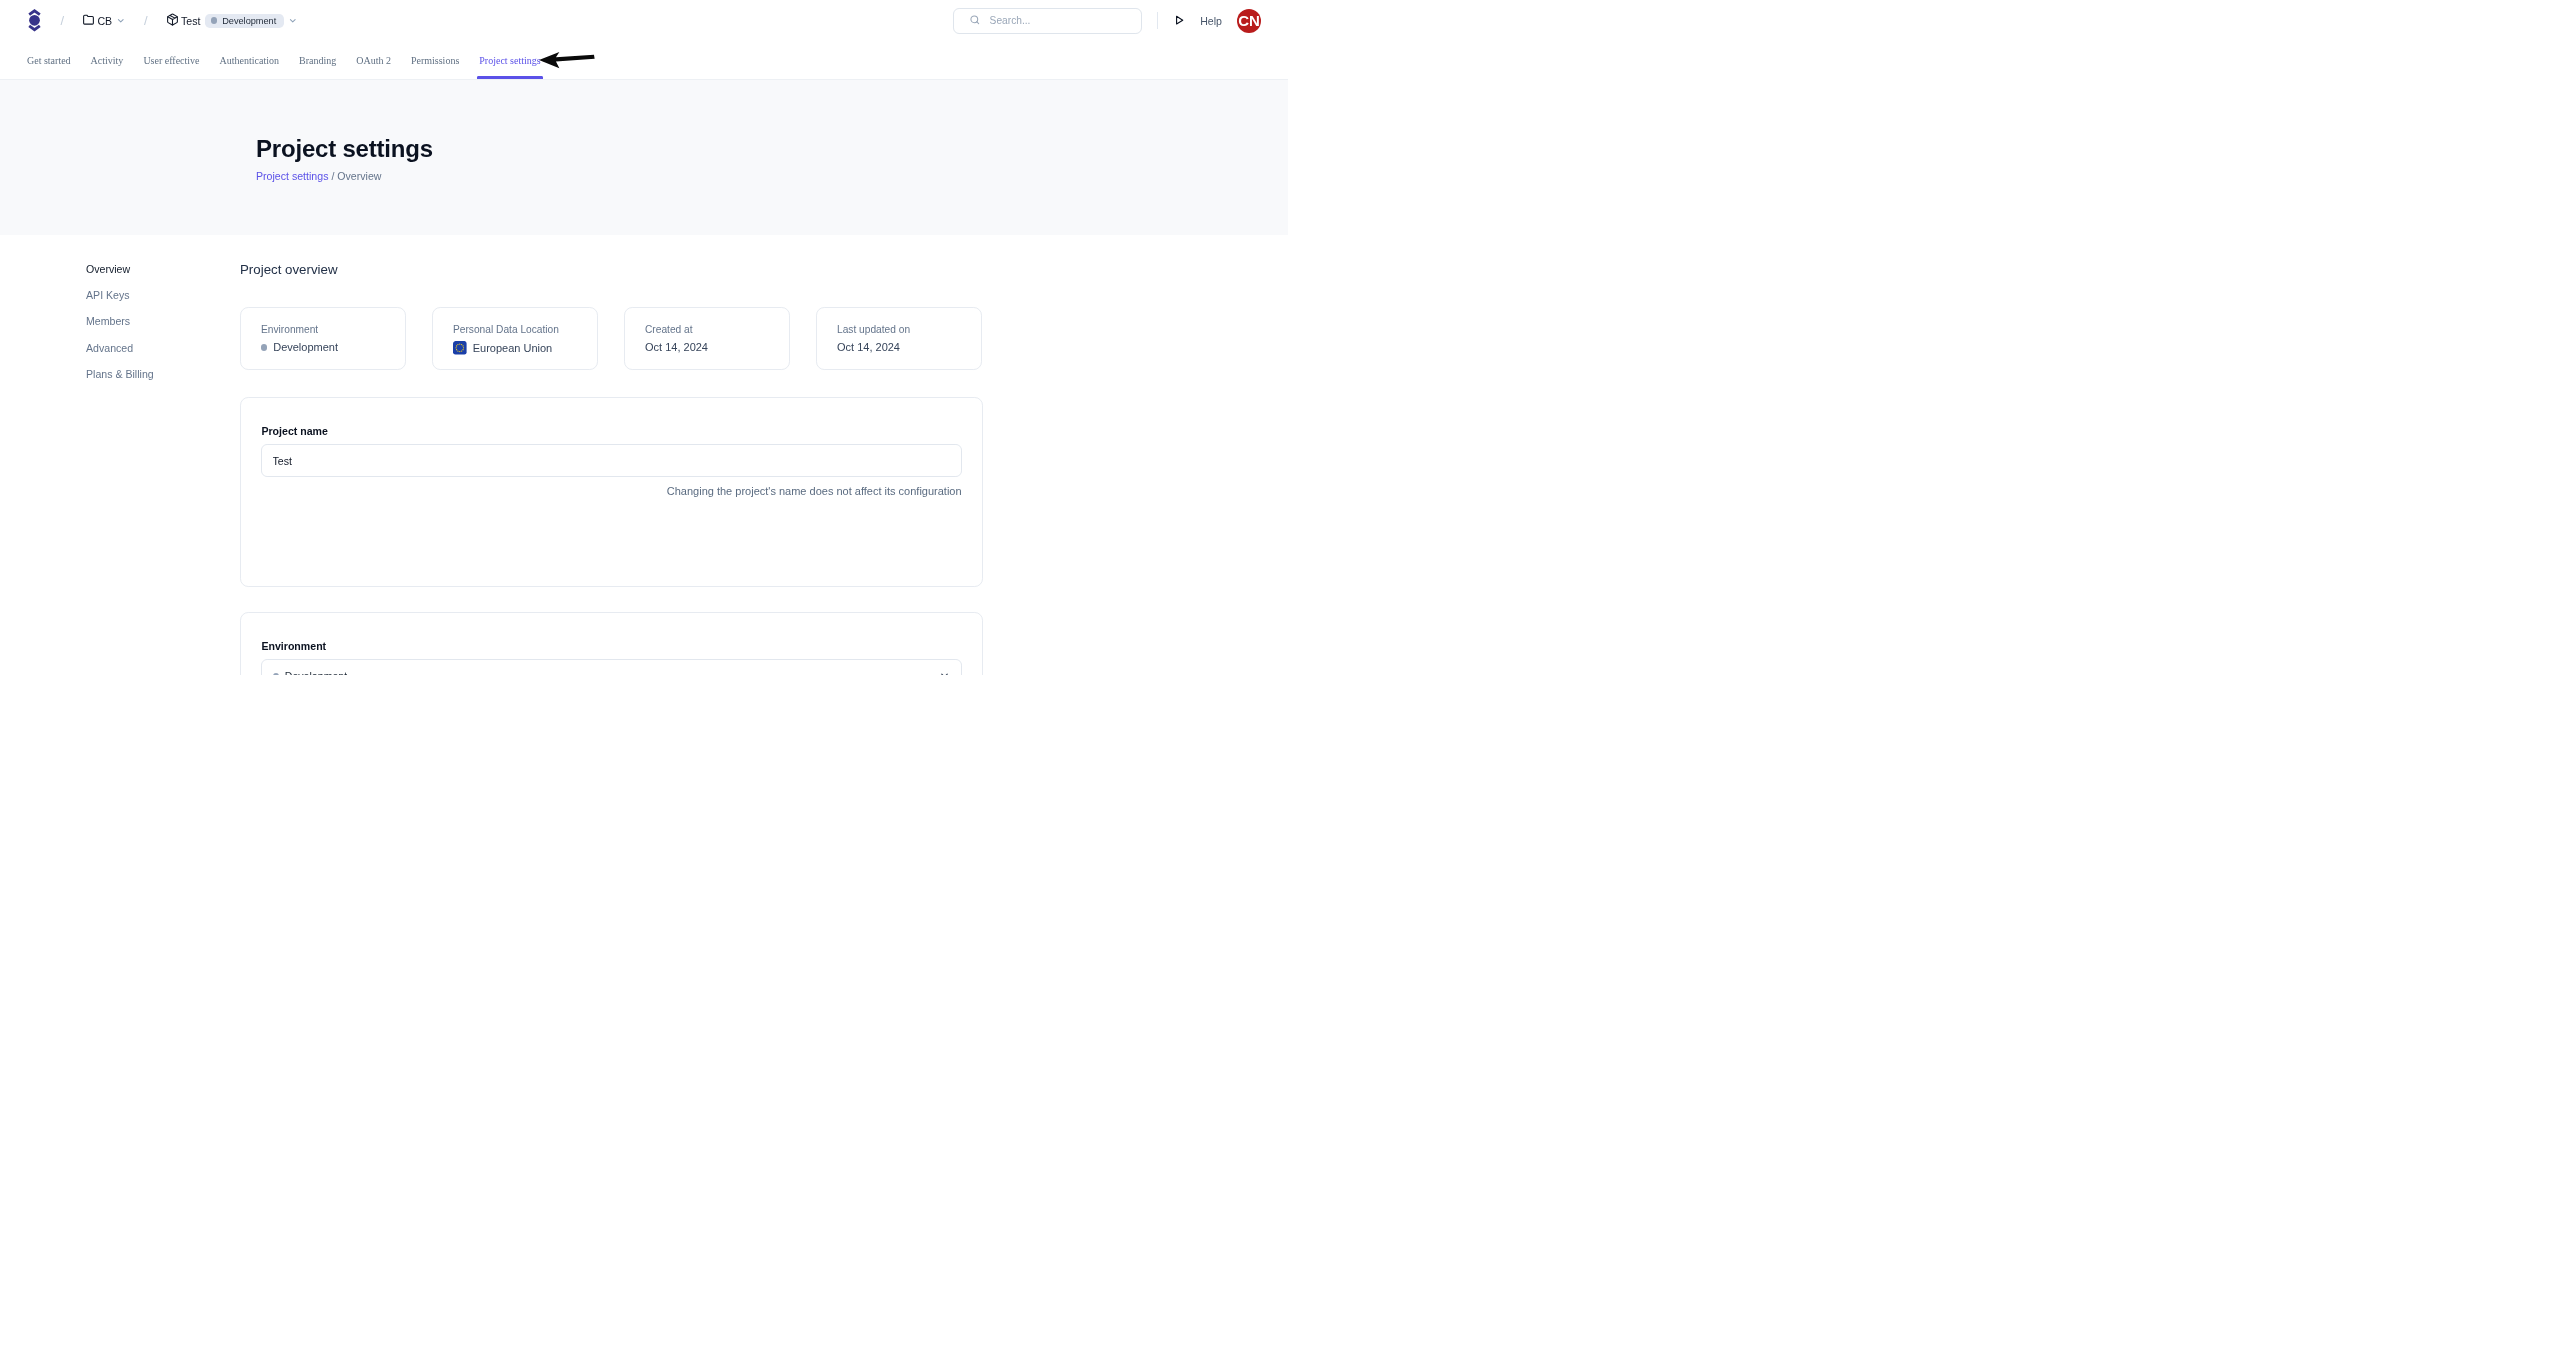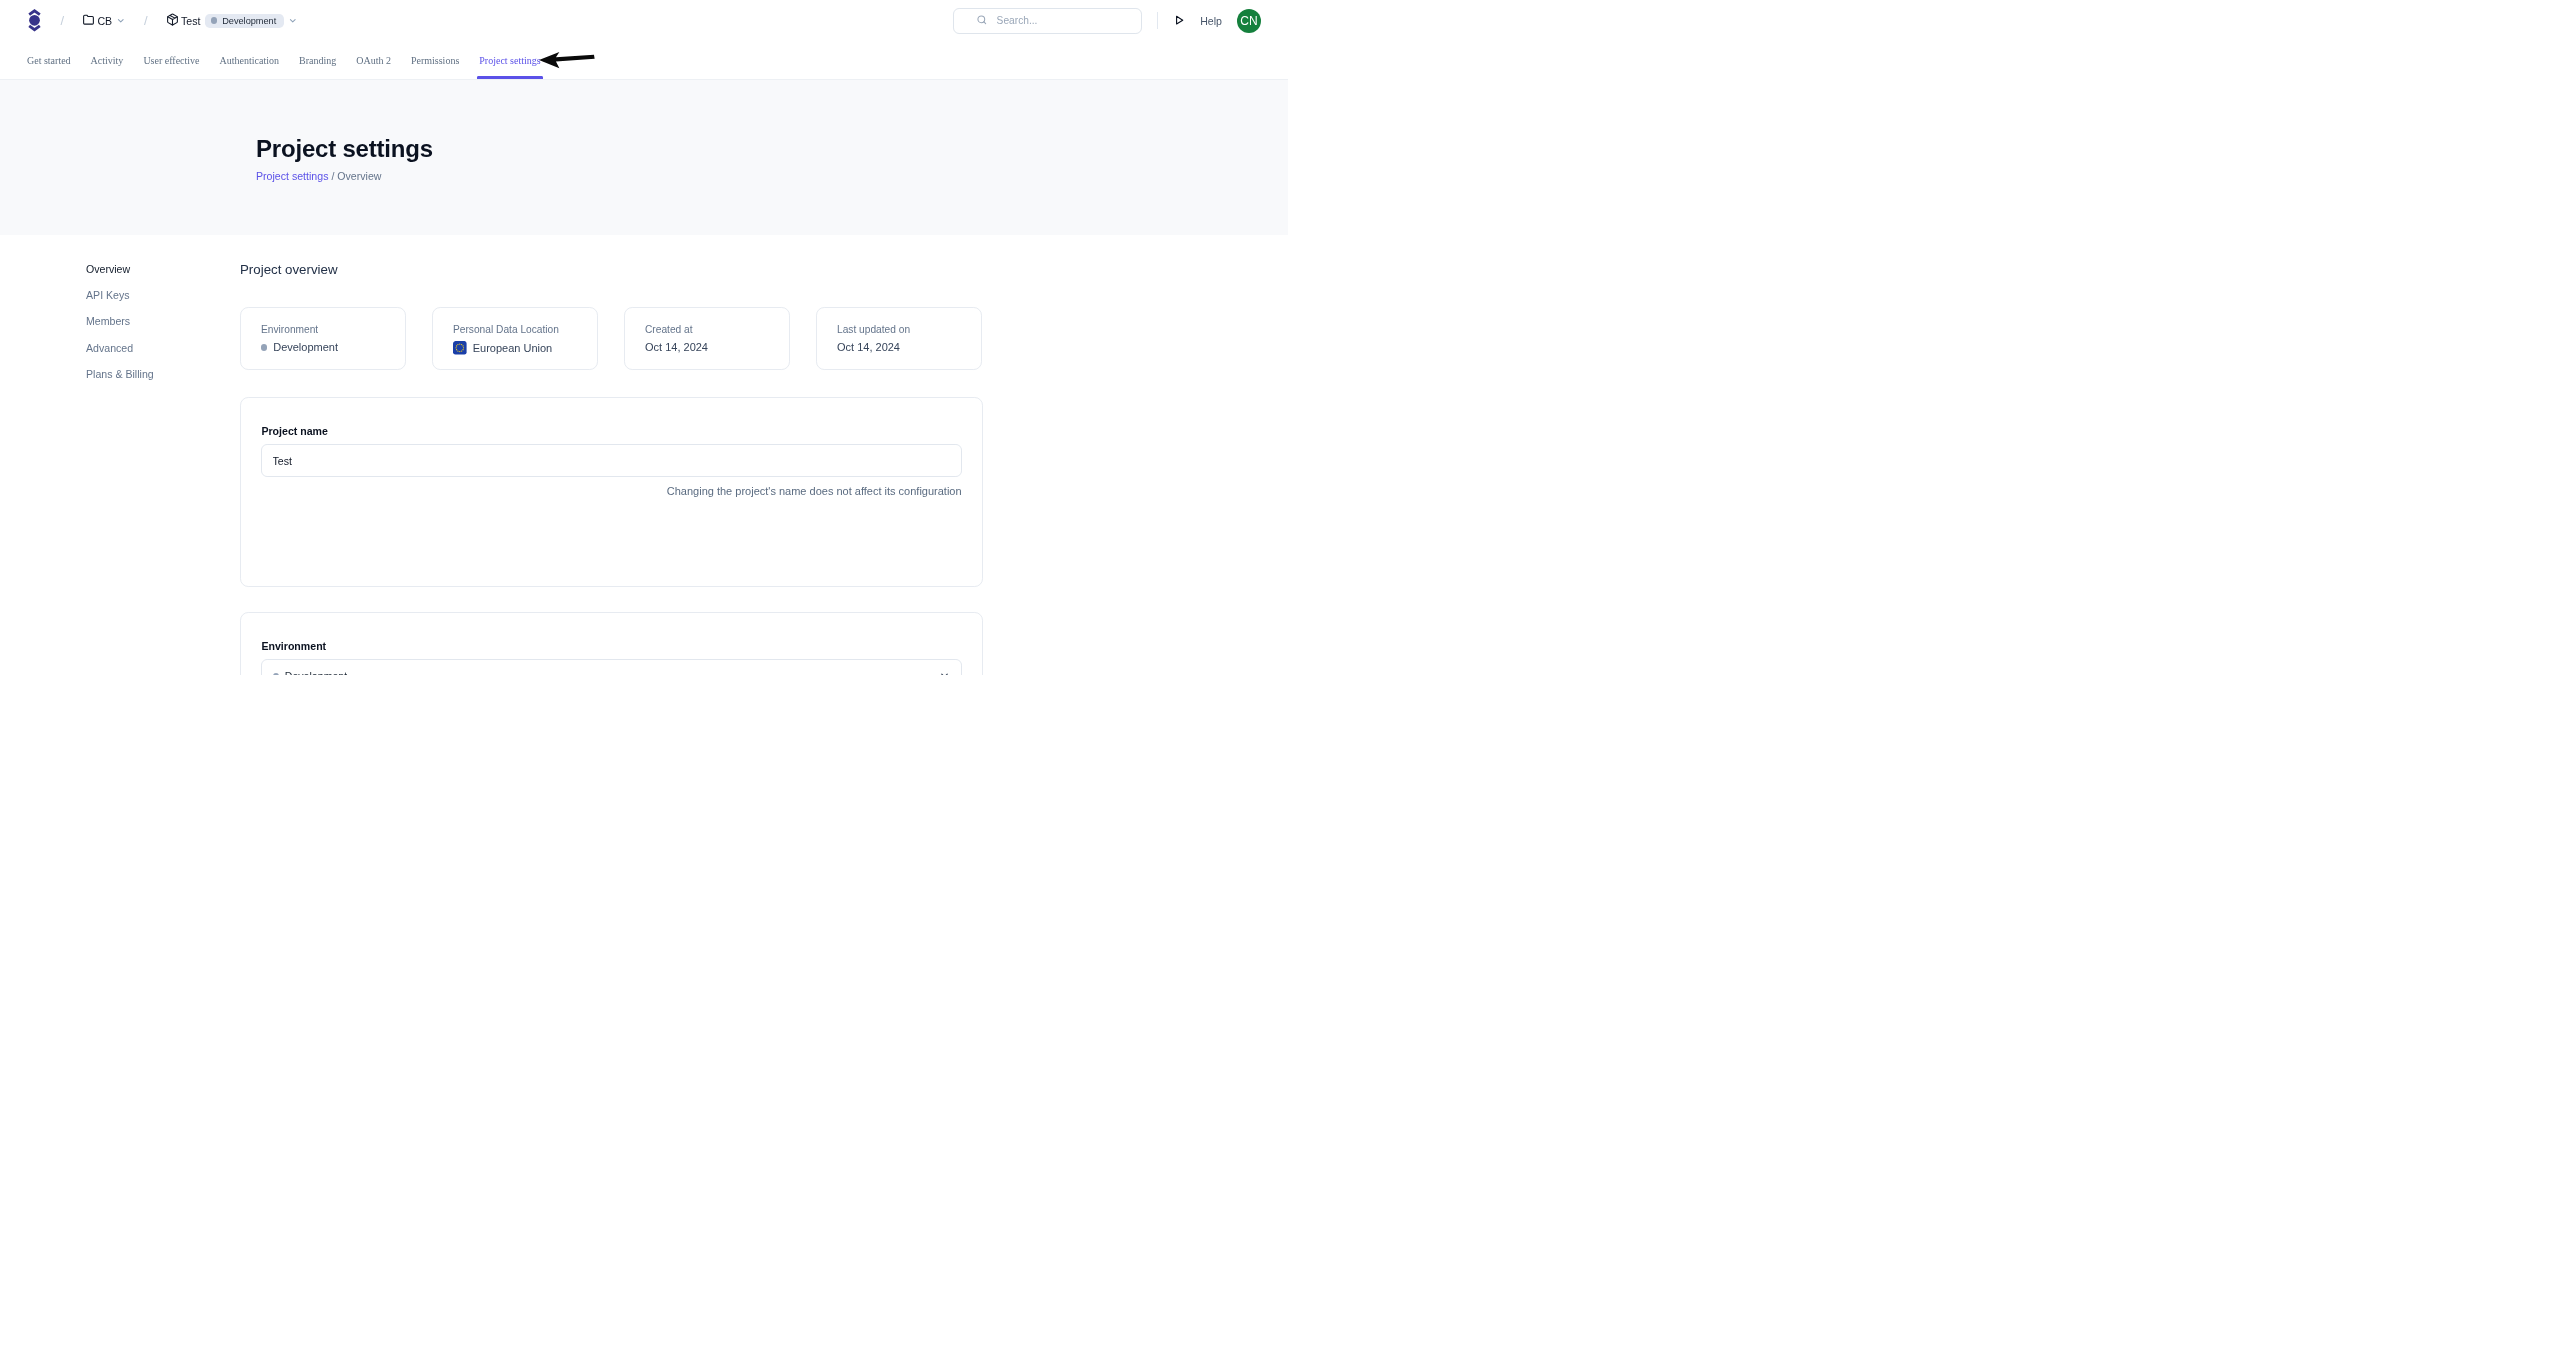--- a/index.html
+++ b/index.html
@@ -17,28 +17,28 @@
   .crumb-group { display:flex; align-items:center; gap:2px; font-size:10.6px; color:#111827; }
   .crumb-label { font-weight:500; }
   .chev { display:flex; align-items:center; margin-left:2px; }
   .env-badge { display:flex; align-items:center; gap:4.8px; background:#e4e9f2; border-radius:4.8px;
                padding:2px 7.5px 2px 6.1px; font-size:9.2px; color:#1f2937; margin-left:2.7px; }
   .badge-dot { width:6.1px; height:6.1px; border-radius:50%; background:#94a3b8; }
   .dot { width:6.1px; height:6.1px; border-radius:50%; background:#94a3b8; flex:none; }
 
   .topbar-right { margin-left:auto; display:flex; align-items:center; gap:15px; }
   .search-box { display:flex; align-items:center; gap:6.8px; width:189px; height:26px;
-                border:0.7px solid #dfe5ec; border-radius:6.1px; padding:0 22px; background:#fff; }
+                border:0.7px solid #dfe5ec; border-radius:6.1px; padding:0 15px; background:#fff; }
   .search-box input { border:none; outline:none; flex:1; font-size:10.2px; color:#111827;
                       font-family:"Liberation Sans", sans-serif; background:transparent; }
   .search-box input::placeholder { color:#9aa7b8; }
   .vdivider { width:0.7px; height:16.4px; background:#e2e8f0; }
   .help-link { font-size:10.6px; color:#475569; }
-  .avatar { width:24px; height:24px; border-radius:50%; background:#15803d; color:#fff;
-            display:flex; align-items:center; justify-content:center; font-size:12px; font-weight:400; }
+  .avatar { width:24px; height:24px; border-radius:50%; background:#b91c1c; color:#fff;
+            display:flex; align-items:center; justify-content:center; font-size:15px; font-weight:700; }
 
   
   .tabs-bar { height:39px; display:flex; align-items:stretch; gap:20px; padding:0 27px;
               border-bottom:0.7px solid #edf0f4; background:#fff; }
   .tab { display:flex; align-items:center; font-size:10px; color:#607083; position:relative; cursor:default;font-family:Liberation Serif, serif; }
   .tab.active { color:#5b51e8; font-weight:500; }
   .tab.active::after { content:''; position:absolute; left:-2.7px; right:-2.7px; bottom:0; height:2.7px;
                        background:#5b51e8; border-radius:1.4px 1.4px 0 0; }
   .anno-arrow { position:absolute; left:100%; margin-left:-2px; top:50%; transform:translateY(-46%);
                 line-height:0; pointer-events:none; }

